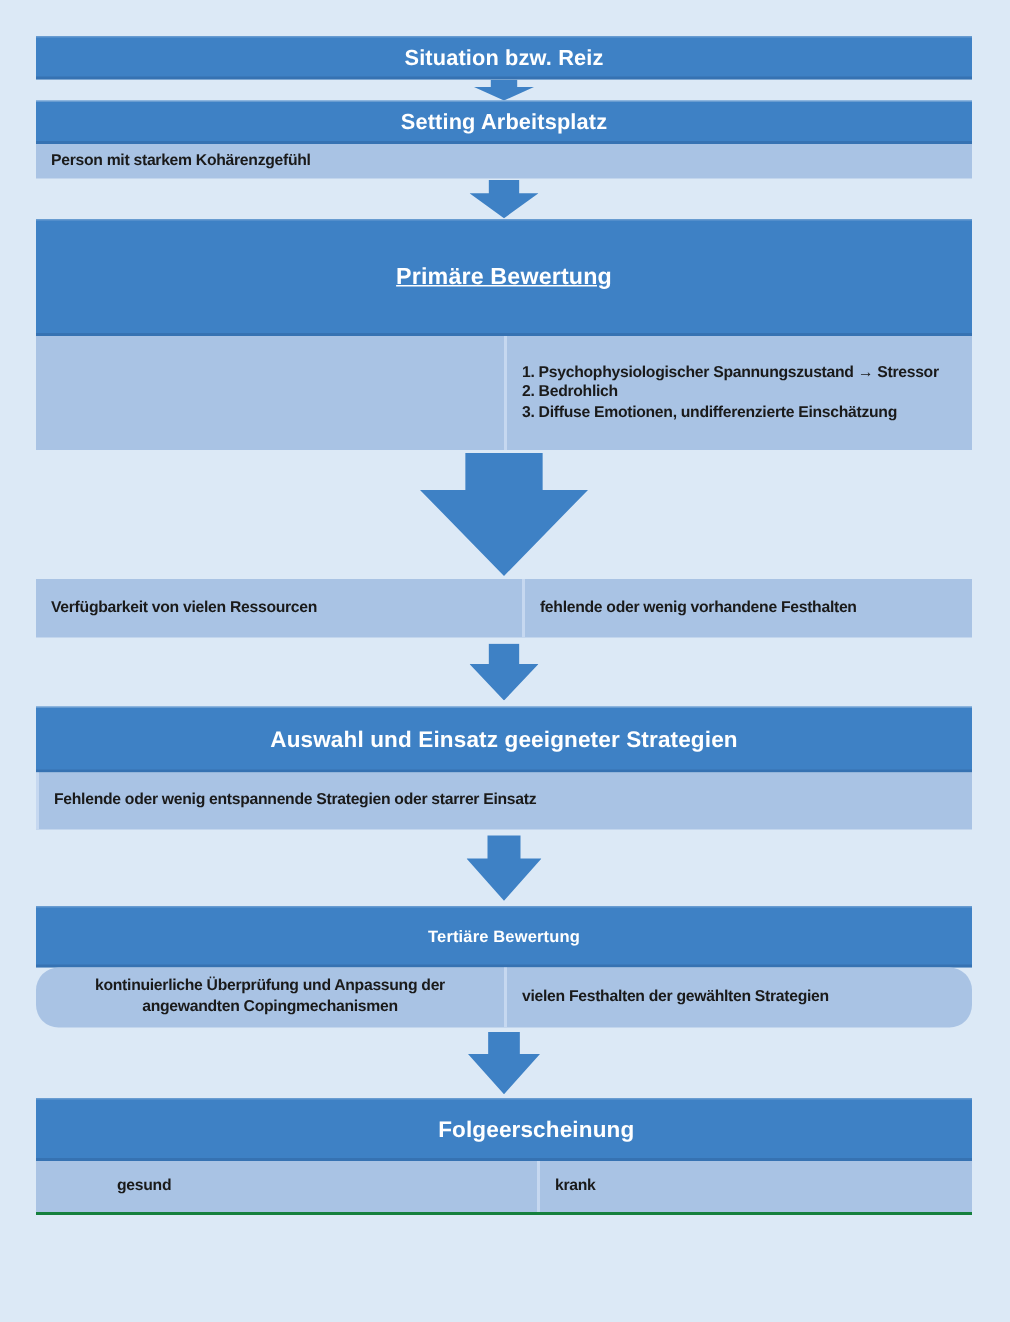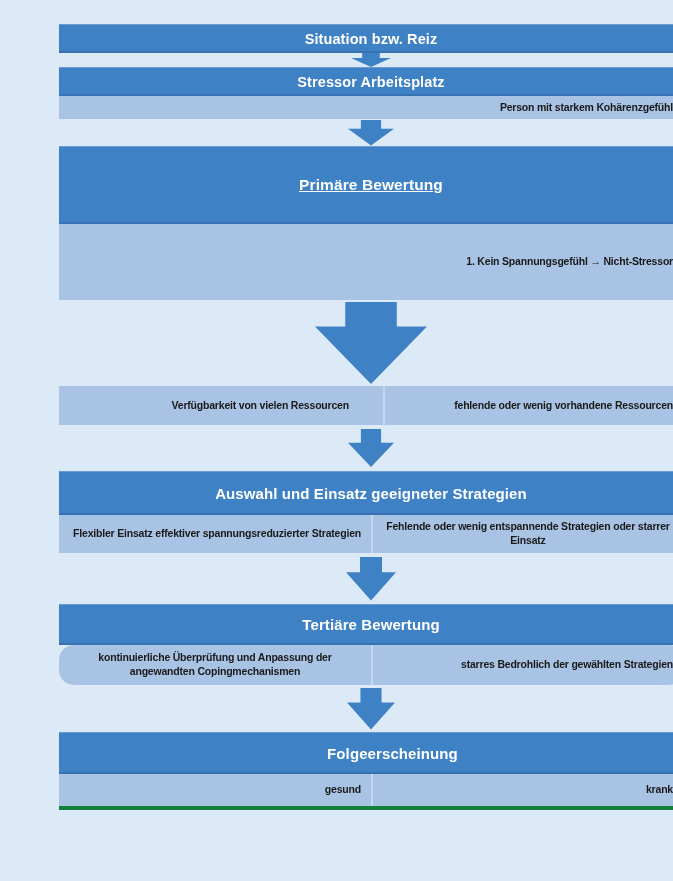--- a/index.html
+++ b/index.html
@@ -9,21 +9,20 @@
     height: 881px;
     background: #dce9f6;
     overflow: hidden;
     font-family: "Liberation Sans", sans-serif;
   }
   .canvas {
     position: relative;
     width: 540px;
     height: 881px;
     background: #dce9f6;
-    margin-left: 35px;
   }
   .content {
     position: absolute;
     left: 24px;
     top: 24px;
     width: 624px;
   }
   
   .bar {
     background: #3e81c5;
@@ -33,39 +32,39 @@
     align-items: center;
     justify-content: center;
     text-align: center;
     box-sizing: border-box;
     box-shadow: inset 0 1px 0 rgba(255,255,255,0.22), inset 0 -2px 0 rgba(30,70,125,0.25);
     letter-spacing: 0.1px;
   }
   .bar-sm { height: 29px; font-size: 14.5px; }
   .bar-tall { height: 78px; font-size: 15.5px; text-decoration: underline; }
   .bar-md  { height: 44px; font-size: 15px; }
-  .bar-md2 { height: 41px; font-size: 15px; }
+  .bar-md2 { height: 41px; font-size: 11px; }
   .bar-md3 { height: 42px; font-size: 15px; padding-left: 43px; }
   
   .row {
     background: #a9c3e4;
     display: flex;
     box-sizing: border-box;
   }
   .row-1 { height: 23px; }
   .row-2 { height: 76px; }
   .row-3 { height: 39px; gap: 24px; }
   .row-4 { height: 38px; }
   .row-5 { height: 40px; border-radius: 15px; }
-  .row-6 { height: 36px; border-bottom: 4px solid #15803d; }
+  .row-6 { height: 36px; border-bottom: 2px solid #15803d; padding-left: 44px; }
   .cell {
     flex: 1 1 50%;
     display: flex;
     flex-direction: column;
-    align-items: flex-end;
+    align-items: flex-start;
     justify-content: center;
     text-align: center;
     color: #1a1a1a;
     font-weight: 700;
     font-size: 10.5px;
     line-height: 1.3;
     letter-spacing: -0.2px;
     padding: 2px 10px;
     box-sizing: border-box;
   }
@@ -103,83 +102,84 @@
 
     <div class="bar bar-sm">
       <span>Situation bzw. Reiz</span>
     </div>
 
     <div class="gap gap-1">
       <div class="arrow arrow-1"></div>
     </div>
 
     <div class="bar bar-sm">
-      <span>Stressor Arbeitsplatz</span>
+      <span>Setting Arbeitsplatz</span>
     </div>
     <div class="row row-1">
       <div class="cell cell-left">
         <span>Person mit starkem Kohärenzgefühl</span>
       </div>
     </div>
 
     <div class="gap gap-2">
       <div class="arrow arrow-2"></div>
     </div>
 
     <div class="bar bar-tall">
       <span>Primäre Bewertung</span>
     </div>
     <div class="row row-2">
       <div class="cell cell-left">
-        <span class="list-item">1. Kein Spannungsgefühl → Nicht-Stressor</span>
+      </div>
+      <div class="cell cell-right">
+        <span class="list-item">1. Psychophysiologischer Spannungszustand → Stressor</span>
+        <span class="list-item">2. Bedrohlich</span>
+        <span class="list-item">3. Diffuse Emotionen, undifferenzierte Einschätzung</span>
       </div>
     </div>
 
     <div class="gap gap-3">
       <div class="arrow arrow-3"></div>
     </div>
 
     <div class="row row-3">
       <div class="cell cell-left">
         <span>Verfügbarkeit von vielen Ressourcen</span>
       </div>
       <div class="cell cell-right">
-        <span>fehlende oder wenig vorhandene Ressourcen</span>
+        <span>fehlende oder wenig vorhandene Festhalten</span>
       </div>
     </div>
 
     <div class="gap gap-4">
       <div class="arrow arrow-4"></div>
     </div>
 
     <div class="bar bar-md">
       <span>Auswahl und Einsatz geeigneter Strategien</span>
     </div>
     <div class="row row-4">
-      <div class="cell cell-left">
-        <span>Flexibler Einsatz effektiver spannungsreduzierter Strategien</span>
-      </div>
       <div class="cell cell-right">
         <span>Fehlende oder wenig entspannende Strategien oder starrer Einsatz</span>
       </div>
     </div>
 
     <div class="gap gap-5">
       <div class="arrow arrow-5"></div>
     </div>
 
     <div class="bar bar-md2">
       <span>Tertiäre Bewertung</span>
     </div>
     <div class="row row-5">
       <div class="cell cell-left">
         <span>kontinuierliche Überprüfung und Anpassung der angewandten Copingmechanismen</span>
       </div>
       <div class="cell cell-right">
-        <span>starres Bedrohlich der gewählten Strategien</span>
+        <span>vielen Festhalten der gewählten Strategien</span>
       </div>
     </div>
 
     <div class="gap gap-6">
       <div class="arrow arrow-6"></div>
     </div>
 
     <div class="bar bar-md3">
       <span>Folgeerscheinung</span>
     </div>

